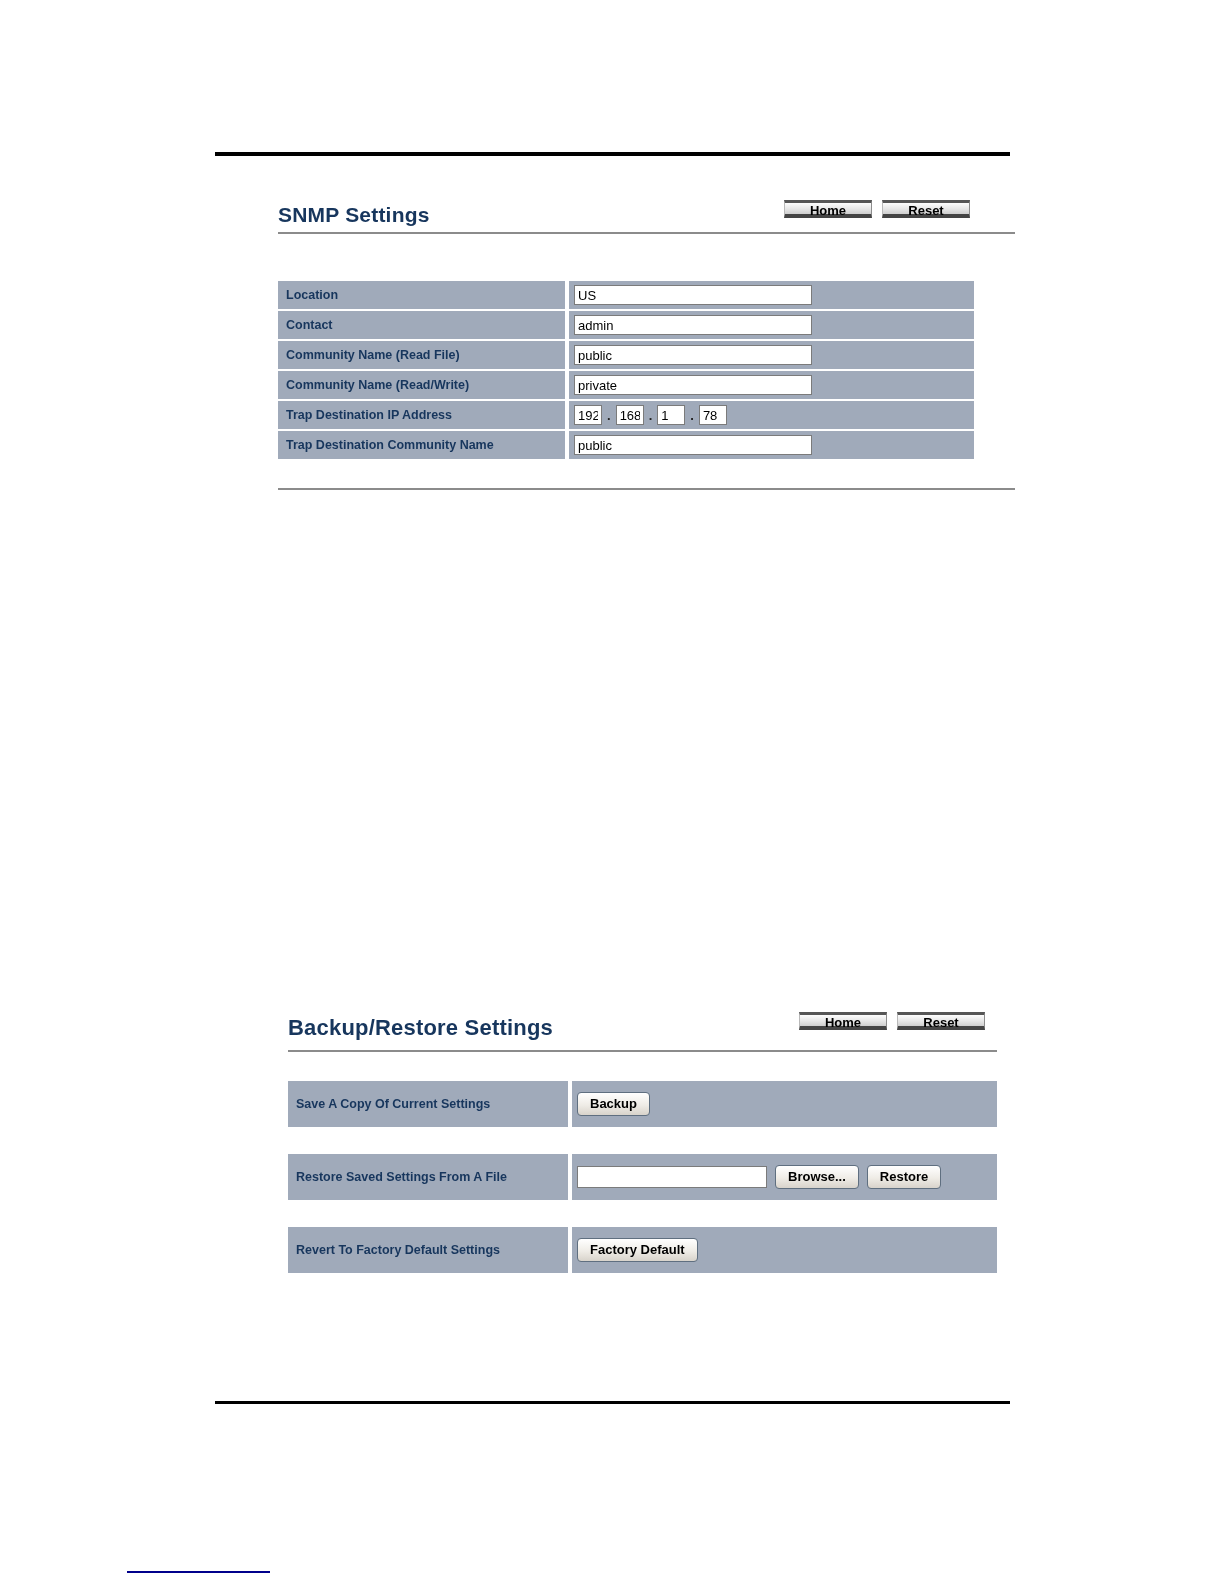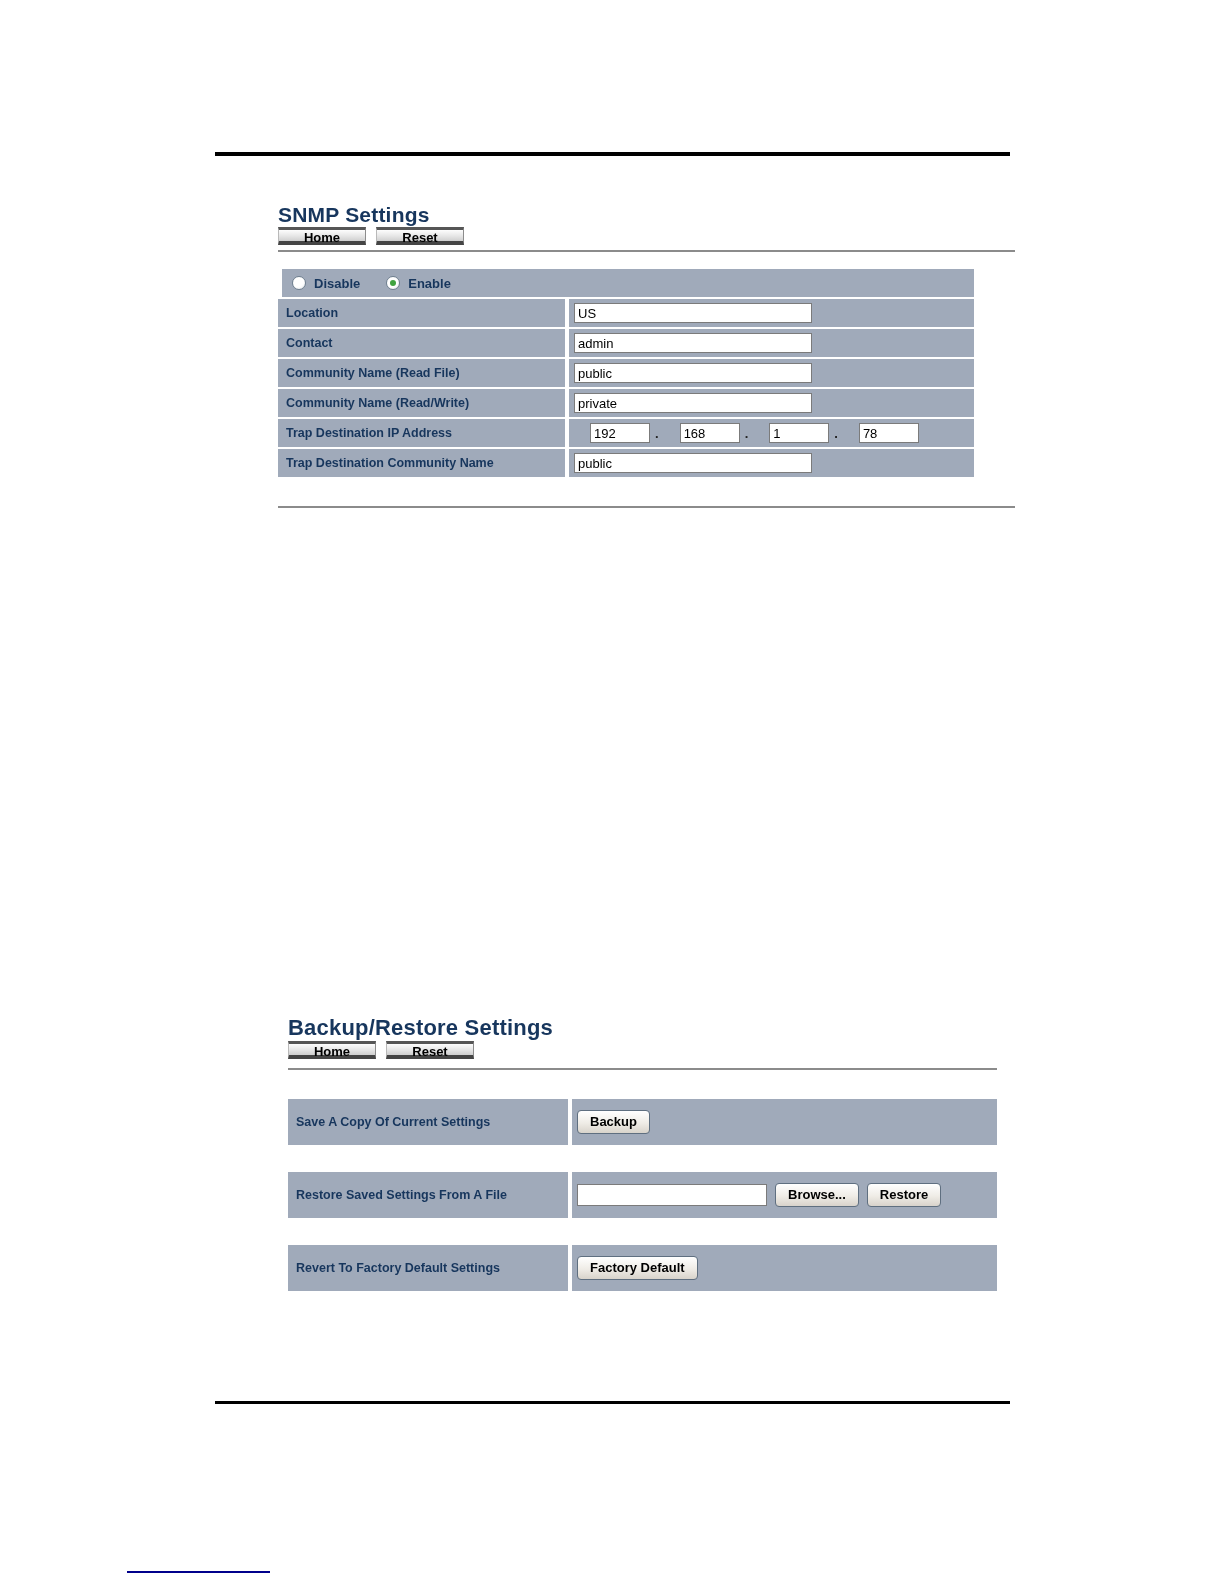--- a/index.html
+++ b/index.html
@@ -10,21 +10,21 @@
     position:relative;
     overflow:hidden;
   }
   .abs { position:absolute; }
 
   
   .rule-black { background:var(--rule-black,#000); }
   .rule-blue  { background:var(--link-blue,#00008b); }
 
   
-  .sec-head { display:flex; justify-content:space-between; align-items:flex-start;flex-direction:column; }
+  .sec-head { display:flex; justify-content:space-between; align-items:flex-start; }
   .sec-title { font-weight:bold; color:var(--navy,#17365d); padding-top:3px; letter-spacing:.2px; }
   #s1 .sec-title { font-size:21px; }
   #s2 .sec-title { font-size:22px; }
   .btn-group { display:flex; gap:10px; }
   #s1 .btn-group { padding-right:45px; }
   #s2 .btn-group { padding-right:12px; }
   .nav-btn {
     width:88px; height:18px; line-height:16px;
     text-align:center; font-size:13px; font-weight:bold; color:#000;
     font-family:inherit;
@@ -63,21 +63,21 @@
     padding-left:5px; box-sizing:border-box;
   }
 
   
   .text-input {
     height:20px; width:238px;
     border:1px solid #7b7b7b; background:#fff;
     font-size:13px; font-family:inherit; color:#000;
     padding:0 3px; box-sizing:border-box;
   }
-  .ip-input { width:60px;margin-left:16px; }
+  .ip-input { width:28px; }
   .ip-dot { margin:0 5px; color:#222; font-weight:bold; font-size:13px; }
   .file-input { width:190px; height:22px; }
 
   .radio {
     display:inline-block; width:12px; height:12px;
     border-radius:50%;
     border:1px solid #6f7f8f;
     background:radial-gradient(circle at 35% 30%, #ffffff 55%, #dfe5ea);
     position:relative; cursor:pointer; flex:0 0 auto;
   }
@@ -110,28 +110,20 @@
     <div class="btn-group">
       <button class="nav-btn">Home</button>
       <button class="nav-btn">Reset</button>
     </div>
   </div>
   <div class="sec-underline"></div>
 
   <div class="tbl">
 
     <div class="row">
-      <div class="cell-value">
-        <span style="width:5px"></span>
-        <span class="radio"></span>
-        <span class="radio-label">Disable</span>
-        <span class="radio-gap"></span>
-        <span class="radio selected"></span>
-        <span class="radio-label">Enable</span>
-      </div>
     </div>
 
     <div class="row">
       <div class="cell-label">Location</div>
       <div class="cell-value">
         <input class="text-input" value="US" style="">
       </div>
     </div>
 
     <div class="row">

